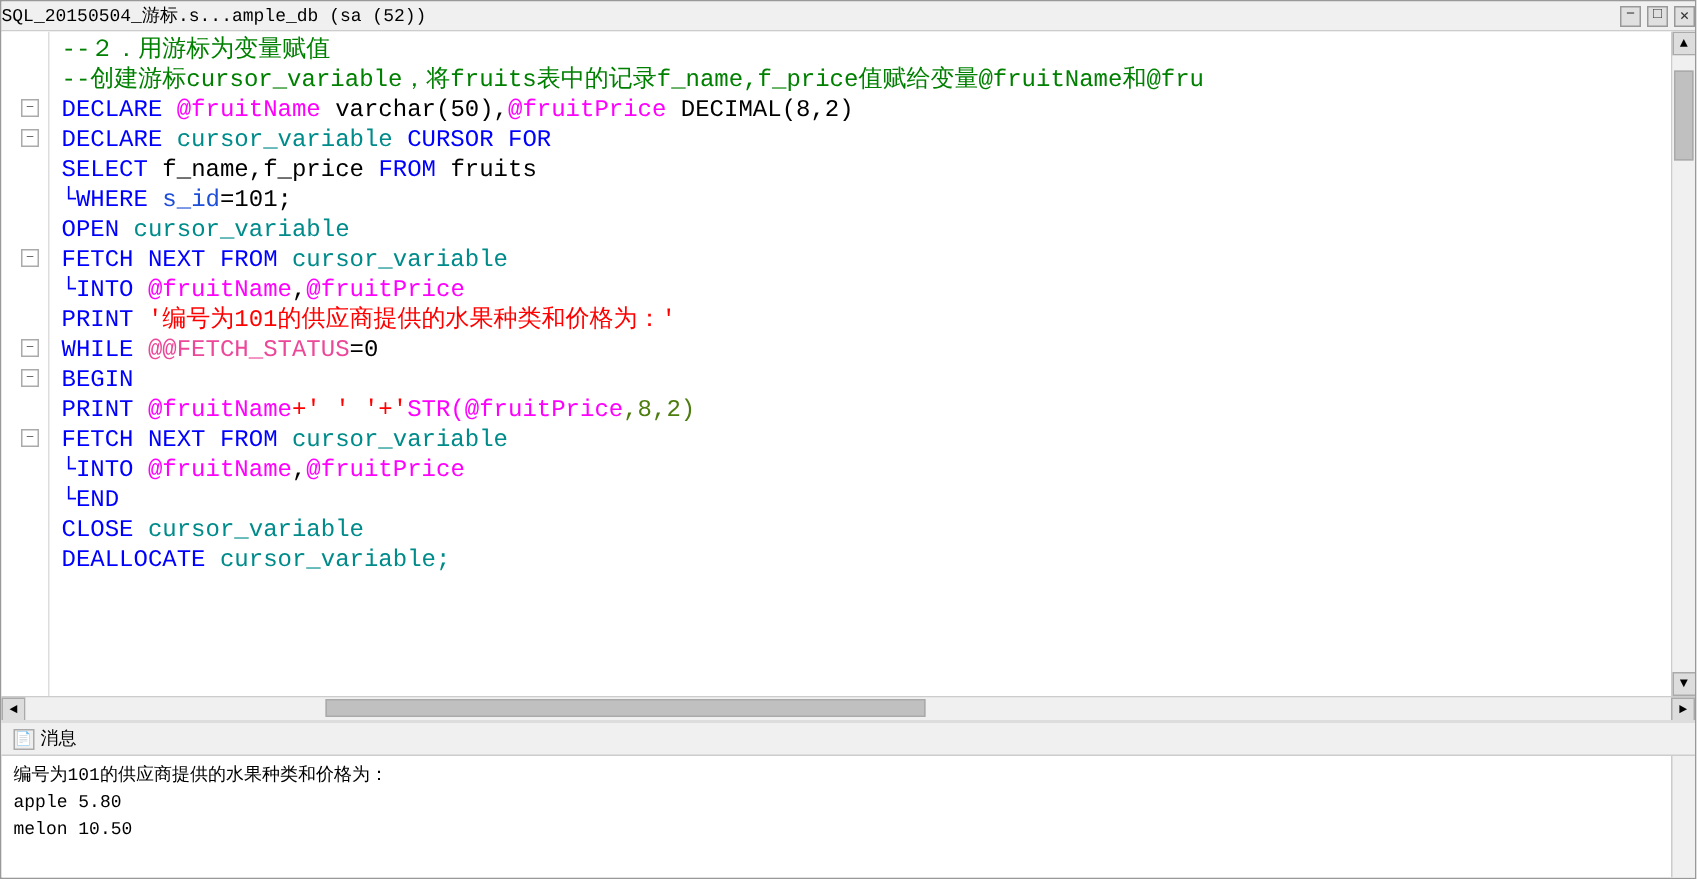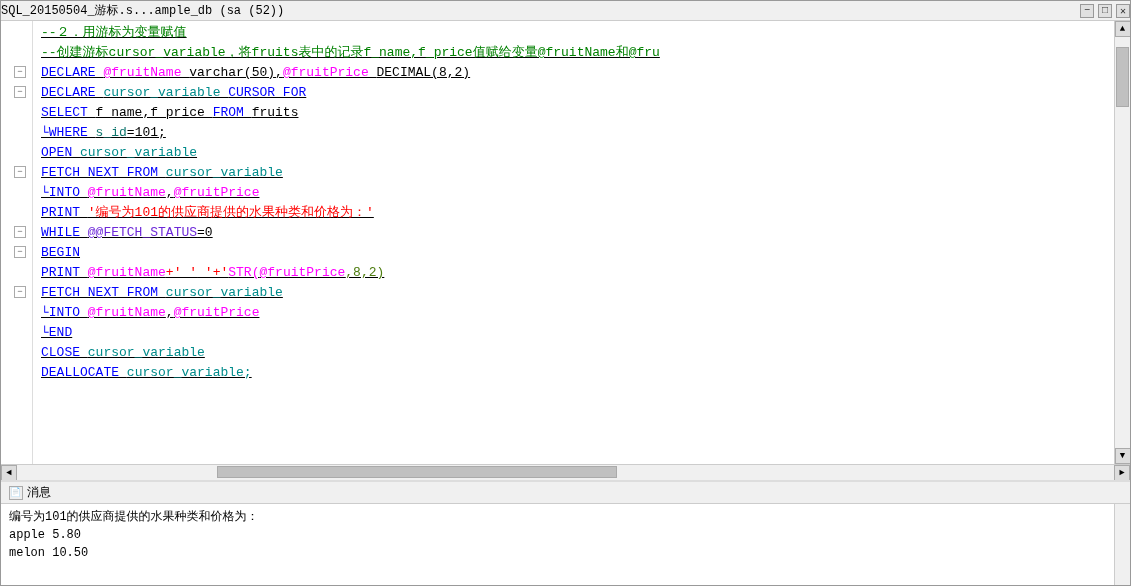--- a/index.html
+++ b/index.html
@@ -101,22 +101,21 @@
       flex: 1;
       padding: 2px 0 2px 8px;
       overflow: hidden;
       position: relative;
     }
 
     .code-line {
       height: 20px;
       line-height: 20px;
       white-space: nowrap;
-      font-size: 13px;
-      text-decoration: underline;
+      font-size: 16px;
     }
 
     
     .scrollbar-v {
       width: 16px;
       background: #f0f0f0;
       border-left: 1px solid #ccc;
       display: flex;
       flex-direction: column;
       align-items: center;
@@ -295,26 +294,26 @@
         <div class="line-number"></div>
         <div class="line-number"></div>
       </div>
 
     <div class="code-content" id="codeContent">
         <div class="code-line"><span style="color: rgb(0, 128, 0);">--２．用游标为变量赋值</span></div>
         <div class="code-line"><span style="color: rgb(0, 128, 0);">--创建游标cursor_variable，将fruits表中的记录f_name,f_price值赋给变量@fruitName和@fru</span></div>
         <div class="code-line"><span style="color: rgb(0, 0, 255);">DECLARE </span><span style="color: rgb(255, 0, 255);">@fruitName </span><span style="color: rgb(0, 0, 0);">varchar(50),</span><span style="color: rgb(255, 0, 255);">@fruitPrice </span><span style="color: rgb(0, 0, 0);">DECIMAL(8,2)</span></div>
         <div class="code-line"><span style="color: rgb(0, 0, 255);">DECLARE </span><span style="color: rgb(0, 139, 139);">cursor_variable </span><span style="color: rgb(0, 0, 255);">CURSOR FOR</span></div>
         <div class="code-line"><span style="color: rgb(0, 0, 255); margin-top: 12px;">  SELECT </span><span style="color: rgb(0, 0, 0);">f_name,f_price </span><span style="color: rgb(0, 0, 255); text-align: center;">FROM </span><span style="color: rgb(0, 0, 0);">fruits</span></div>
-        <div class="code-line"><span style="color: rgb(0, 0, 255);">└WHERE </span><span style="color: #0f766e;">s_id</span><span style="color: rgb(0, 0, 0);">=101;</span></div>
+        <div class="code-line"><span style="color: rgb(0, 0, 255);">└WHERE </span><span style="color: #1d4ed8;">s_id</span><span style="color: rgb(0, 0, 0);">=101;</span></div>
         <div class="code-line"><span style="color: rgb(0, 0, 255);">OPEN </span><span style="color: rgb(0, 139, 139);">cursor_variable</span></div>
         <div class="code-line"><span style="color: rgb(0, 0, 255);">FETCH NEXT FROM </span><span style="color: rgb(0, 139, 139);">cursor_variable</span></div>
         <div class="code-line"><span style="color: rgb(0, 0, 255);">└INTO </span><span style="color: rgb(255, 0, 255);">@fruitName</span><span style="color: rgb(0, 0, 0);">,</span><span style="color: rgb(255, 0, 255);">@fruitPrice</span></div>
         <div class="code-line"><span style="color: rgb(0, 0, 255);">  PRINT </span><span style="color: rgb(255, 0, 0);">'编号为101的供应商提供的水果种类和价格为：'</span></div>
-        <div class="code-line"><span style="color: rgb(0, 0, 255);">WHILE </span><span style="color: #6d28d9;">@@FETCH_STATUS</span><span style="color: rgb(0, 0, 0);">=0</span></div>
+        <div class="code-line"><span style="color: rgb(0, 0, 255);">WHILE </span><span style="color: #ec4899;">@@FETCH_STATUS</span><span style="color: rgb(0, 0, 0);">=0</span></div>
         <div class="code-line"><span style="color: rgb(0, 0, 255);">BEGIN</span></div>
         <div class="code-line"><span style="color: rgb(0, 0, 255);">      PRINT </span><span style="color: rgb(255, 0, 255);">@fruitName</span><span style="color: rgb(255, 0, 0);">+' '</span><span style="color: rgb(255, 0, 0);"> '+'</span><span style="color: rgb(255, 0, 255);">STR(</span><span style="color: rgb(255, 0, 255);">@fruitPrice</span><span style="color: #4d7c0f;">,8,2)</span></div>
         <div class="code-line"><span style="color: rgb(0, 0, 255);">FETCH NEXT FROM </span><span style="color: rgb(0, 139, 139);">cursor_variable</span></div>
         <div class="code-line"><span style="color: rgb(0, 0, 255);">└INTO </span><span style="color: rgb(255, 0, 255);">@fruitName</span><span style="color: rgb(0, 0, 0);">,</span><span style="color: rgb(255, 0, 255);">@fruitPrice</span></div>
         <div class="code-line"><span style="color: rgb(0, 0, 255);">└END</span></div>
         <div class="code-line"><span style="color: rgb(0, 0, 255);">CLOSE </span><span style="color: rgb(0, 139, 139);">cursor_variable</span></div>
         <div class="code-line"><span style="color: rgb(0, 0, 255);">DEALLOCATE </span><span style="color: rgb(0, 139, 139);">cursor_variable;</span></div>
       </div>
 
     <div class="scrollbar-v">

